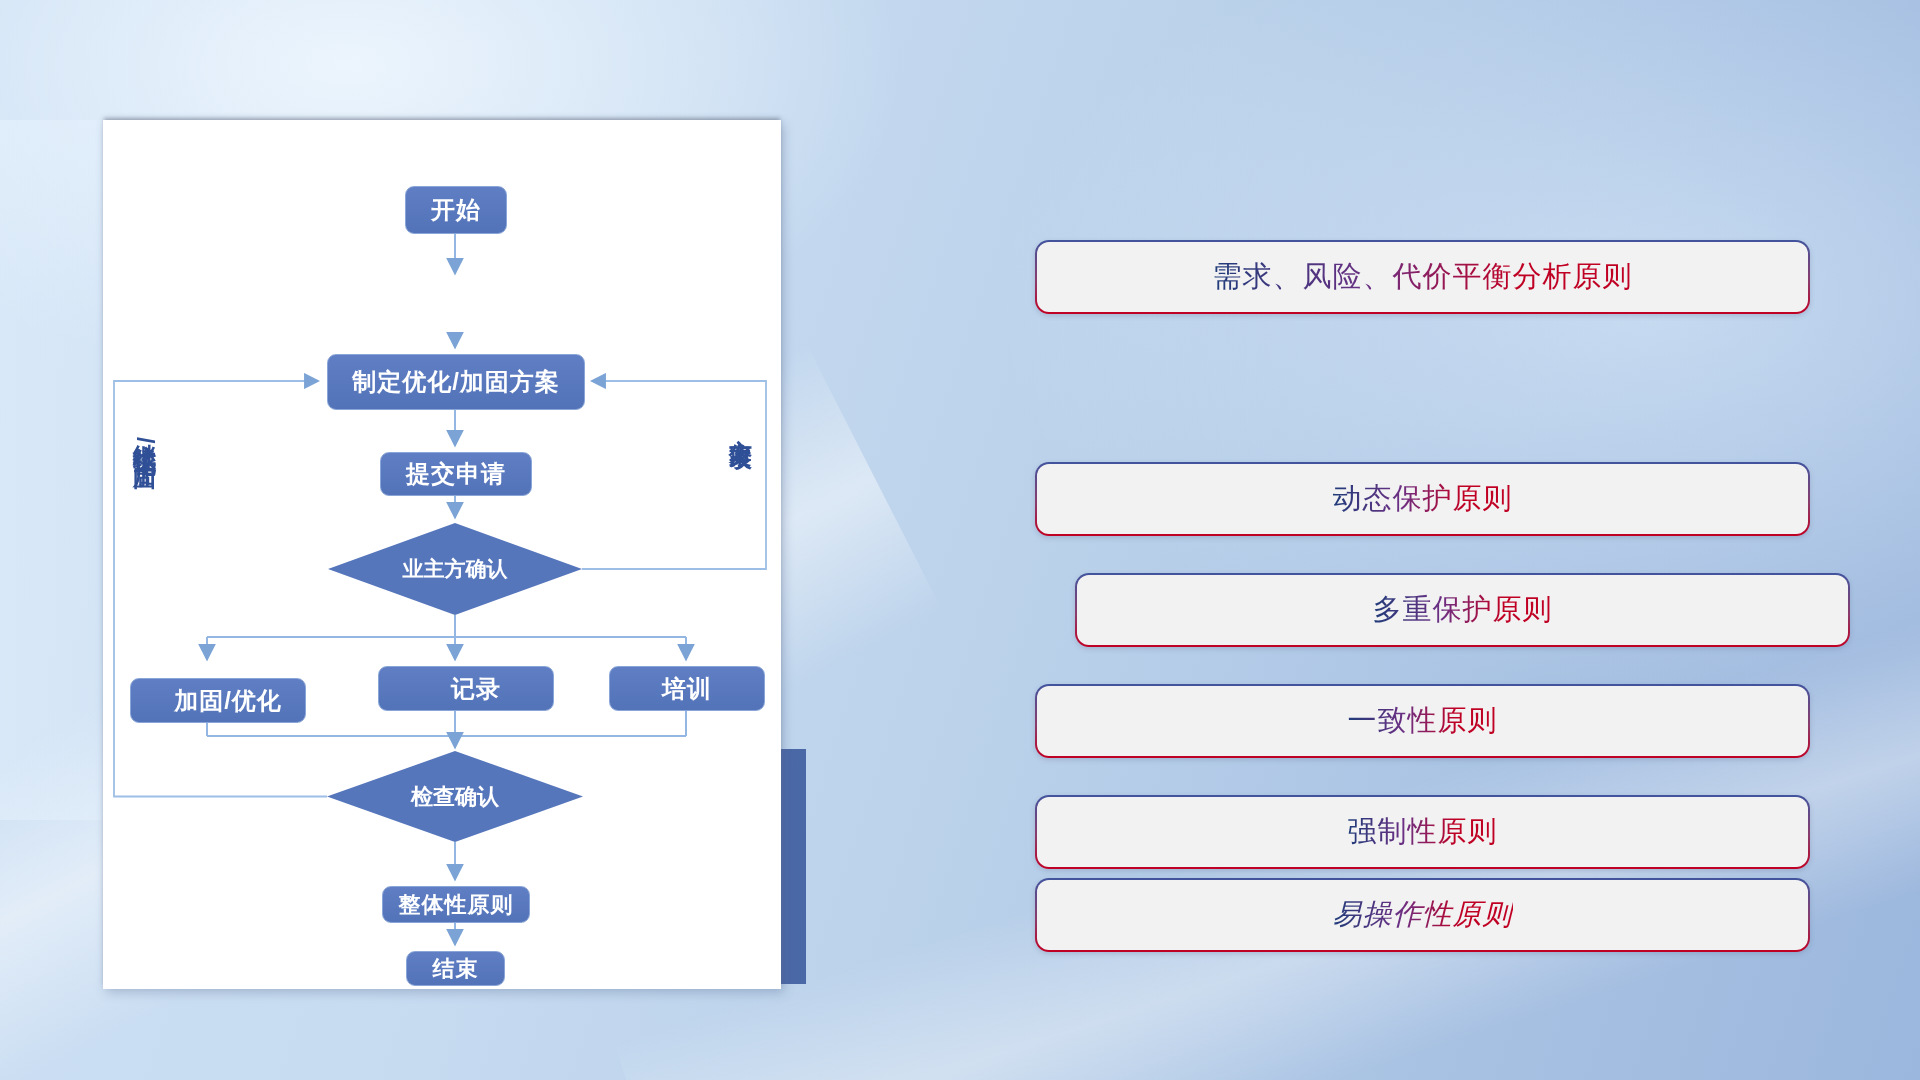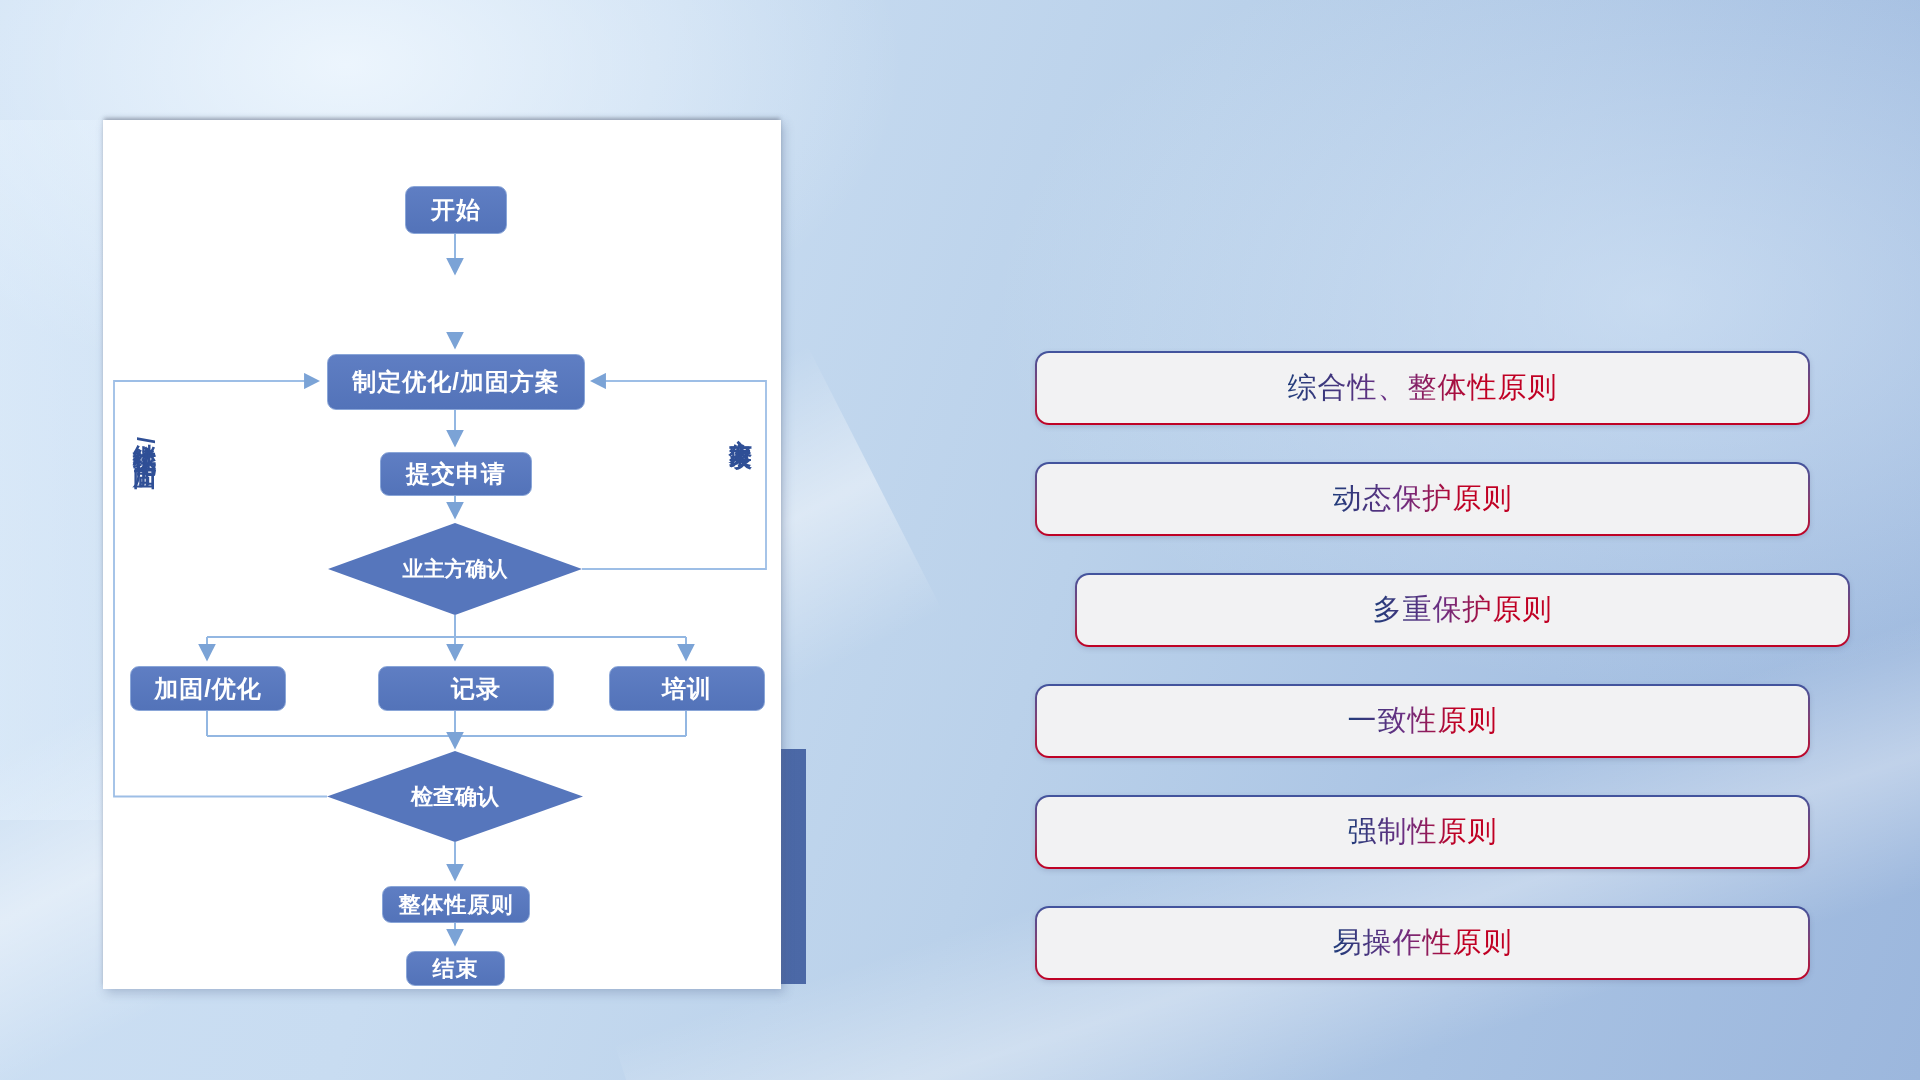--- a/index.html
+++ b/index.html
@@ -90,44 +90,44 @@
 
     <div class="fnode" style="left:302px;top:66px;width:100px;height:46px;">开始</div>
 
 
     <div class="fnode" style="left:224px;top:234px;width:256px;height:54px;">制定优化/加固方案</div>
 
     <div class="fnode" style="left:277px;top:332px;width:150px;height:42px;">提交申请</div>
 
     <div class="diamond" style="left:225px;top:403px;width:254px;height:92px;font-size:21px;">业主方确认</div>
 
-    <div class="fnode" style="left:27px;top:546px;width:154px;height:43px;">加固/优化</div>
+    <div class="fnode" style="left:27px;top:558px;width:154px;height:43px;padding-left:20px;">加固/优化</div>
 
     <div class="fnode" style="left:275px;top:546px;width:154px;height:43px;padding-left:20px;">记录</div>
 
     <div class="fnode" style="left:506px;top:546px;width:154px;height:43px;">培训</div>
 
     <div class="diamond" style="left:224px;top:631px;width:256px;height:91px;font-size:22px;">检查确认</div>
 
     <div class="fnode small" style="left:279px;top:766px;width:146px;height:35px;">整体性原则</div>
 
     <div class="fnode small" style="left:303px;top:831px;width:97px;height:33px;">结束</div>
 
     <div class="vlabel" style="left:30px;top:305px;height:150px;">继续优化/加固</div>
 
     <div class="vlabel" style="left:626px;top:300px;height:100px;">方案修改</div>
   </div>
 
 
-
-  <div class="pbox" style="top:351px;">
+  <div class="pbox" style="top:240px;">
     <div class="pbox-inner">
-      <span class="grad-text">综合性、整体性原则</span>
+      <span class="grad-text">需求、风险、代价平衡分析原则</span>
     </div>
   </div>
+
 
   <div class="pbox" style="top:462px;">
     <div class="pbox-inner">
       <span class="grad-text">动态保护原则</span>
     </div>
   </div>
 
   <div class="pbox" style="top:573px;margin-left:40px;">
     <div class="pbox-inner">
       <span class="grad-text">多重保护原则</span>
@@ -139,18 +139,18 @@
       <span class="grad-text">一致性原则</span>
     </div>
   </div>
 
   <div class="pbox" style="top:795px;">
     <div class="pbox-inner">
       <span class="grad-text">强制性原则</span>
     </div>
   </div>
 
-  <div class="pbox" style="top:906px;">
+  <div class="pbox" style="top:878px;font-style:italic;">
     <div class="pbox-inner">
       <span class="grad-text">易操作性原则</span>
     </div>
   </div>
 </div>
 
 </body></html>

